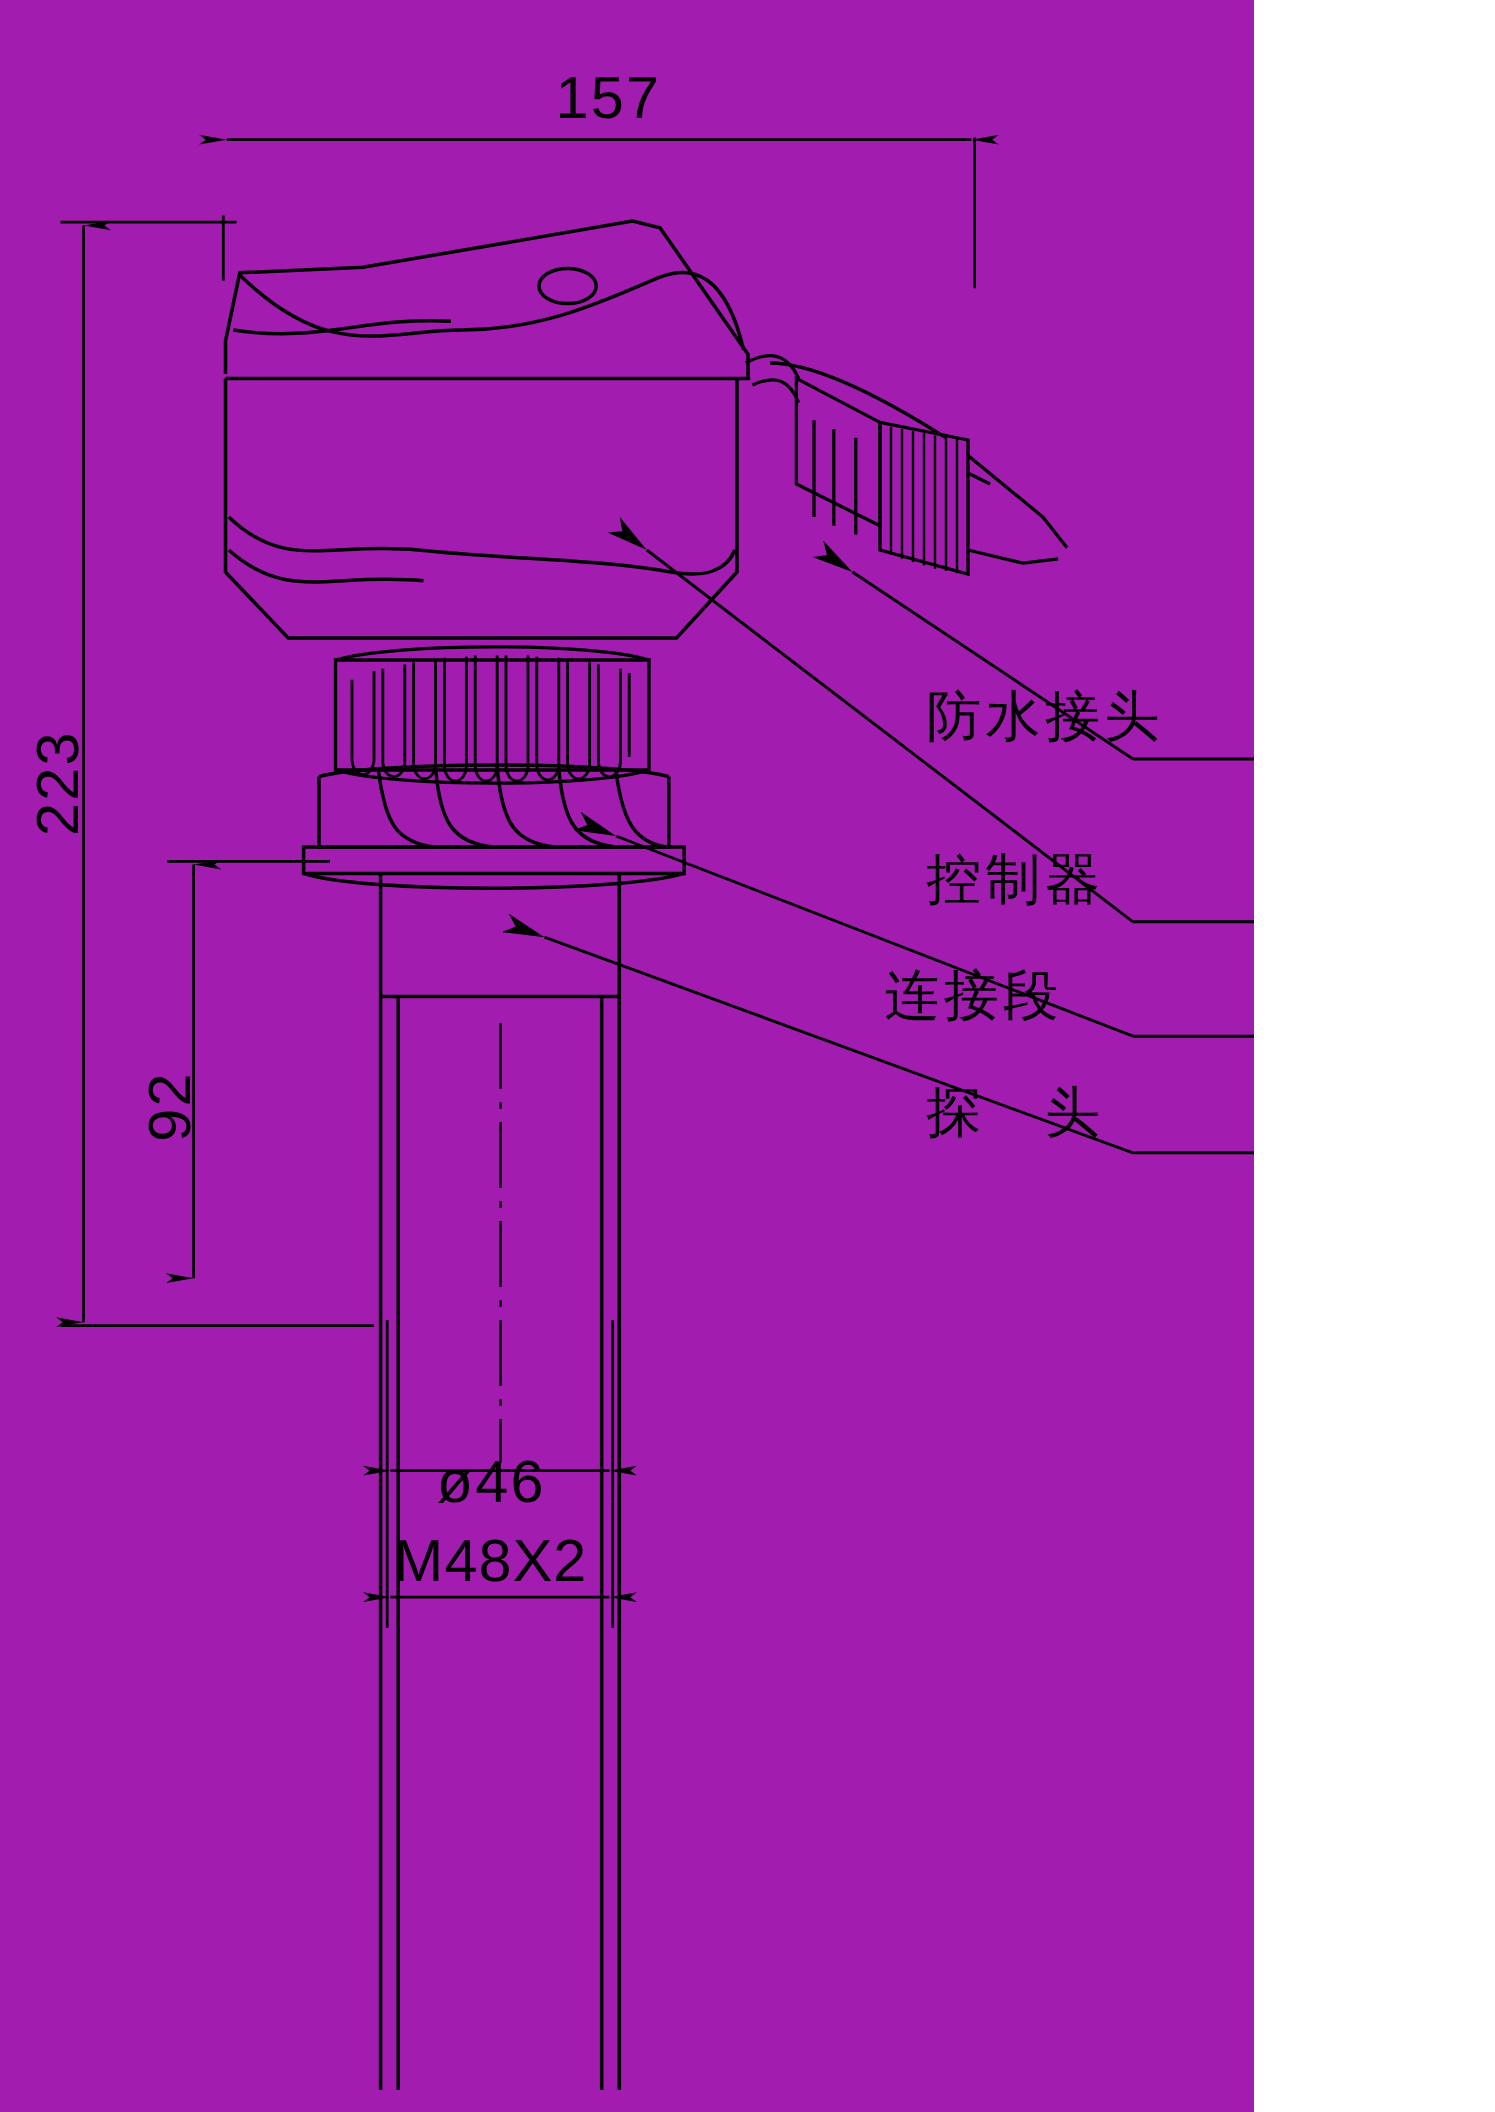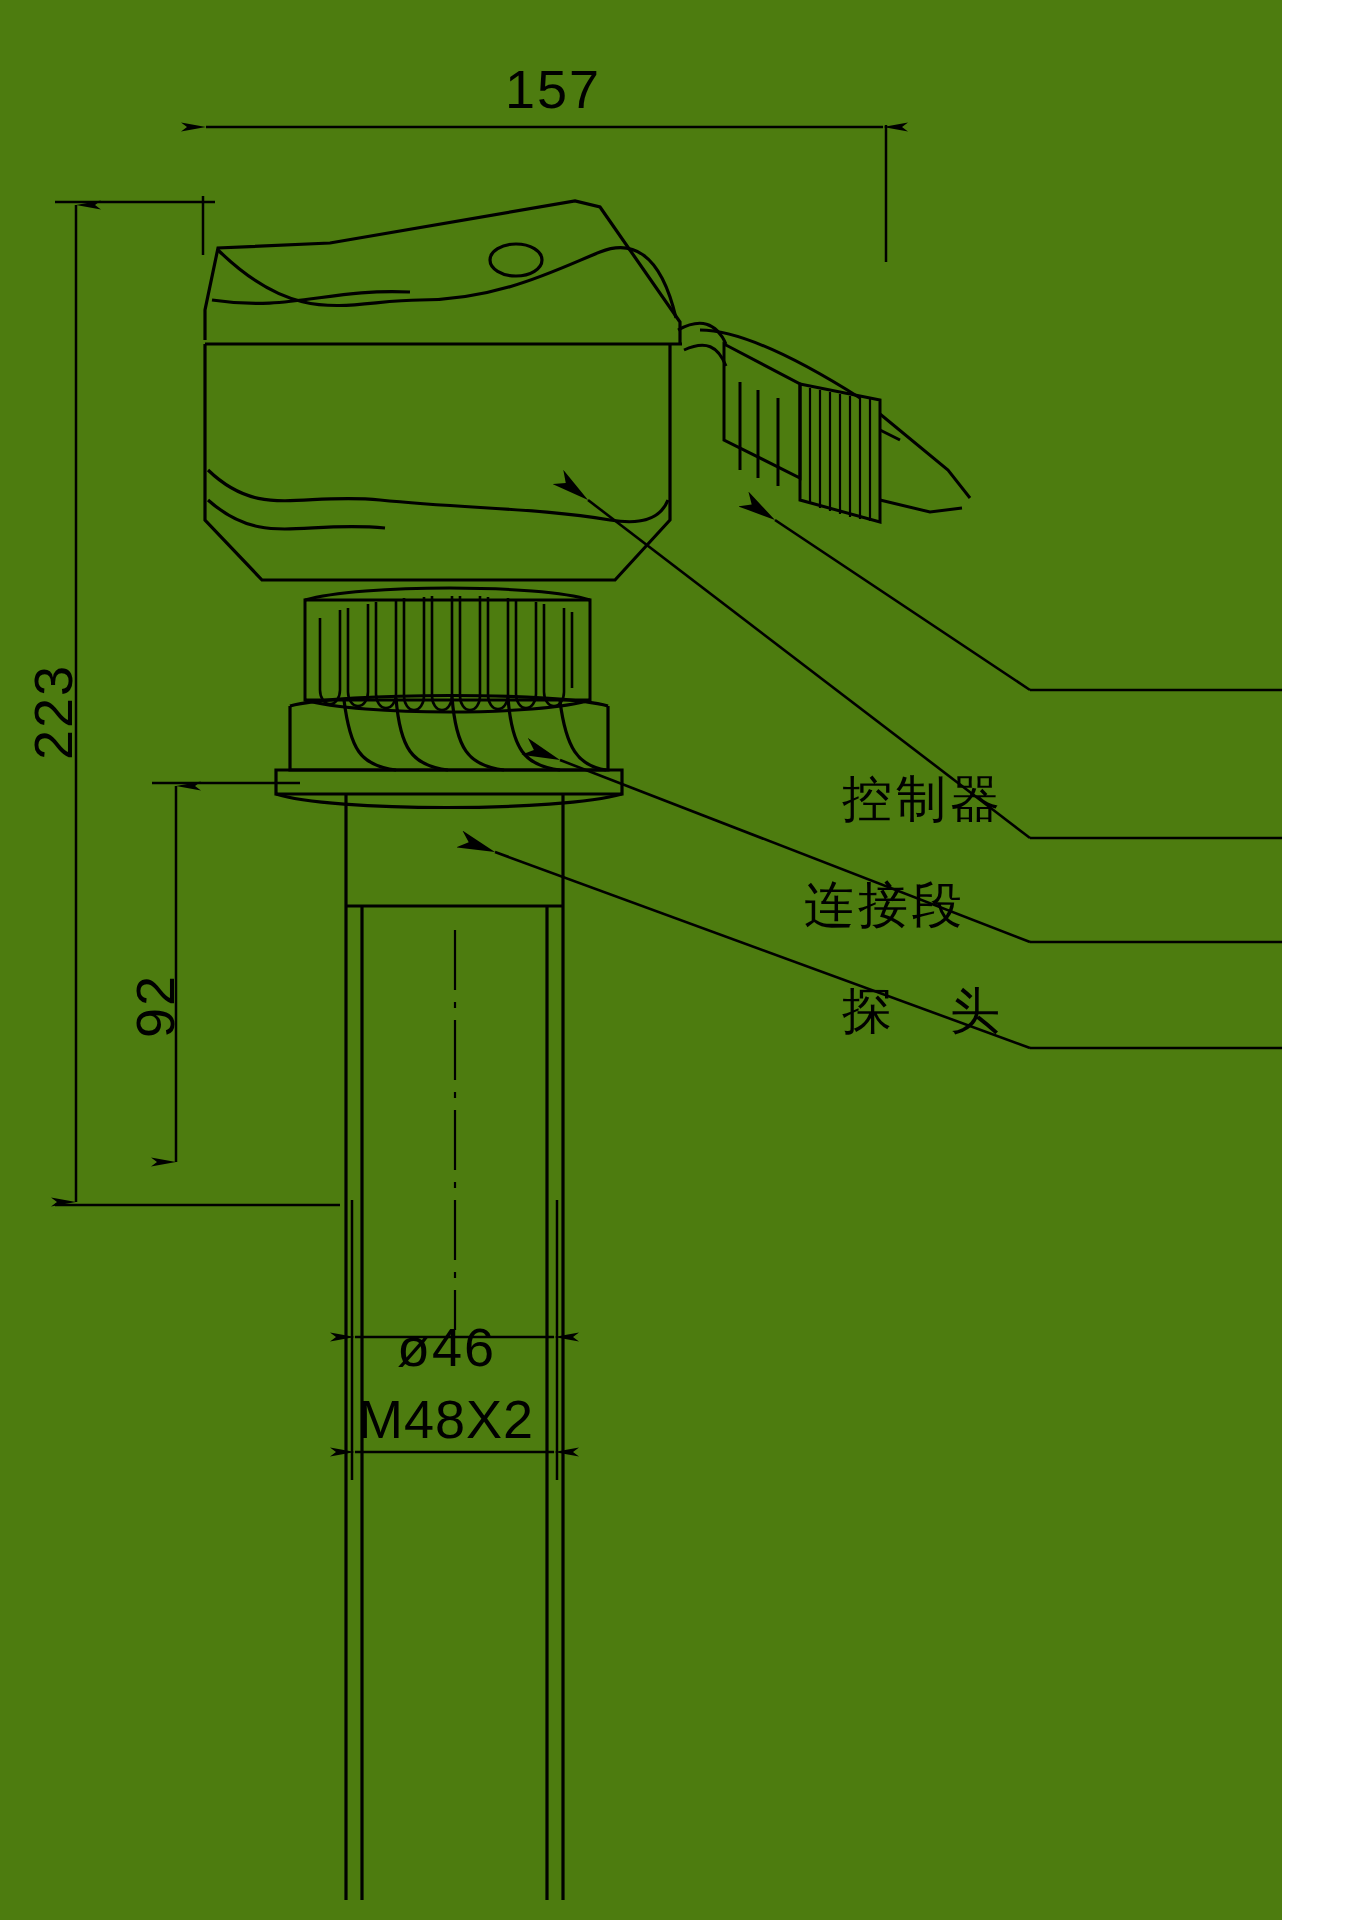--- a/index.html
+++ b/index.html
@@ -5,23 +5,23 @@
   html, body {
     margin: 0;
     padding: 0;
     background: #ffffff;
   }
   body {
     font-family: "Liberation Sans", sans-serif;
   }
   #page {
     position: relative;
-    width: 1282px;
+    width: 1140px;
     height: 1920px;
-    background: #4d7c0f;
+    background: #a21caf;
     overflow: hidden;
   }
   #drawing {
     position: absolute;
     left: 0;
     top: 0;
     width: 1359px;
     height: 1920px;
   }
   .lbl {
@@ -226,20 +226,21 @@
   <div class="lbl dim-num" style="left:505px; top:62px;">157</div>
 
   <div class="lbl dim-num dim-vert" style="left:26px; top:760px;">223</div>
 
   <div class="lbl dim-num dim-vert" style="left:128px; top:1038px;">92</div>
 
   <div class="lbl dim-num" style="left:397px; top:1320px;">ø46</div>
 
   <div class="lbl thread" style="left:358px; top:1392px;text-align:right;">M48X2</div>
 
+  <div class="lbl cn" style="left:842px; top:626px;">防水接头</div>
 
 
   <div class="lbl cn" style="left:842px; top:774px;">控制器</div>
 
   <div class="lbl cn" style="left:804px; top:880px;">连接段</div>
 
   <div class="lbl cn" style="left:842px; top:986px;">探　头</div>
 
 </div>
 

